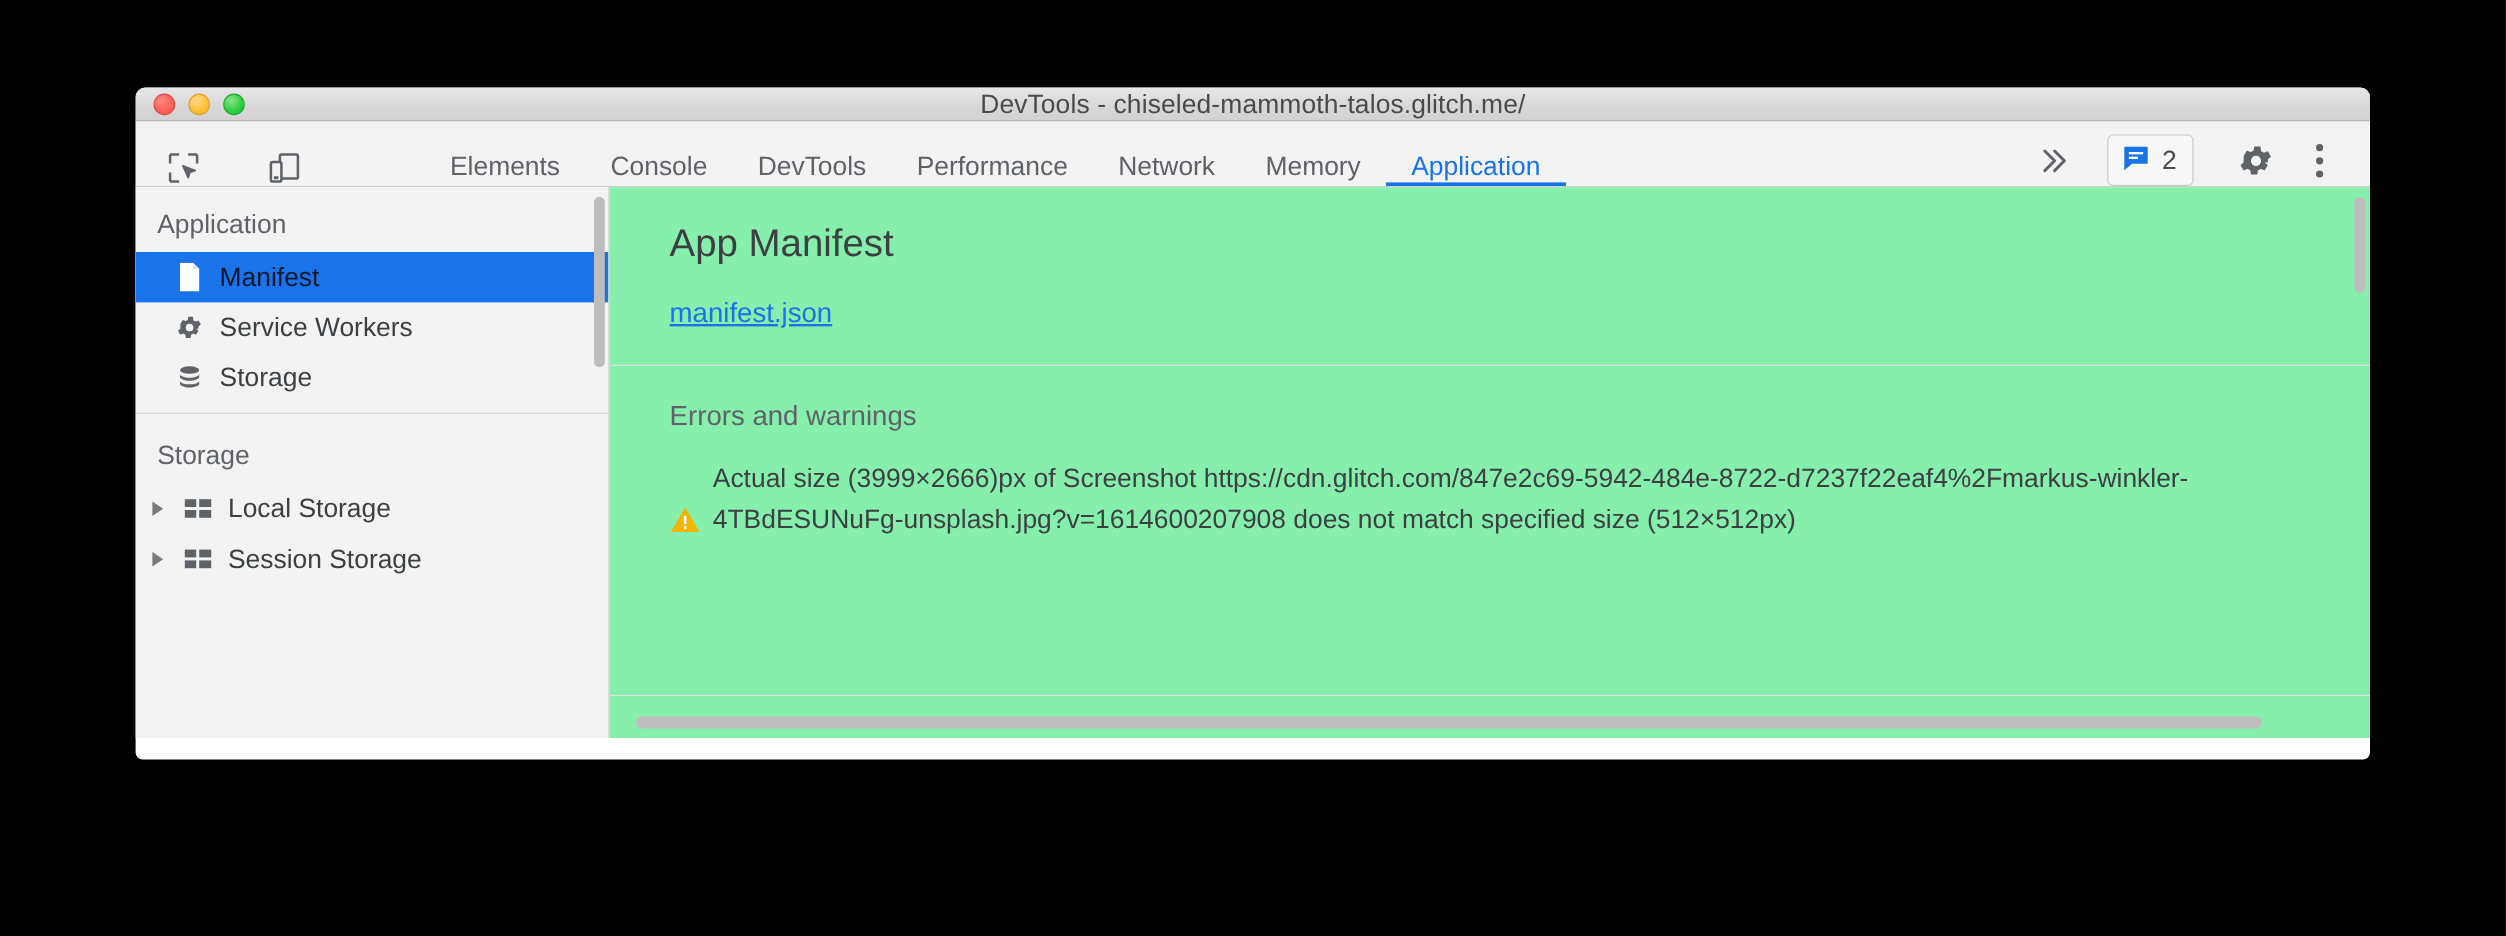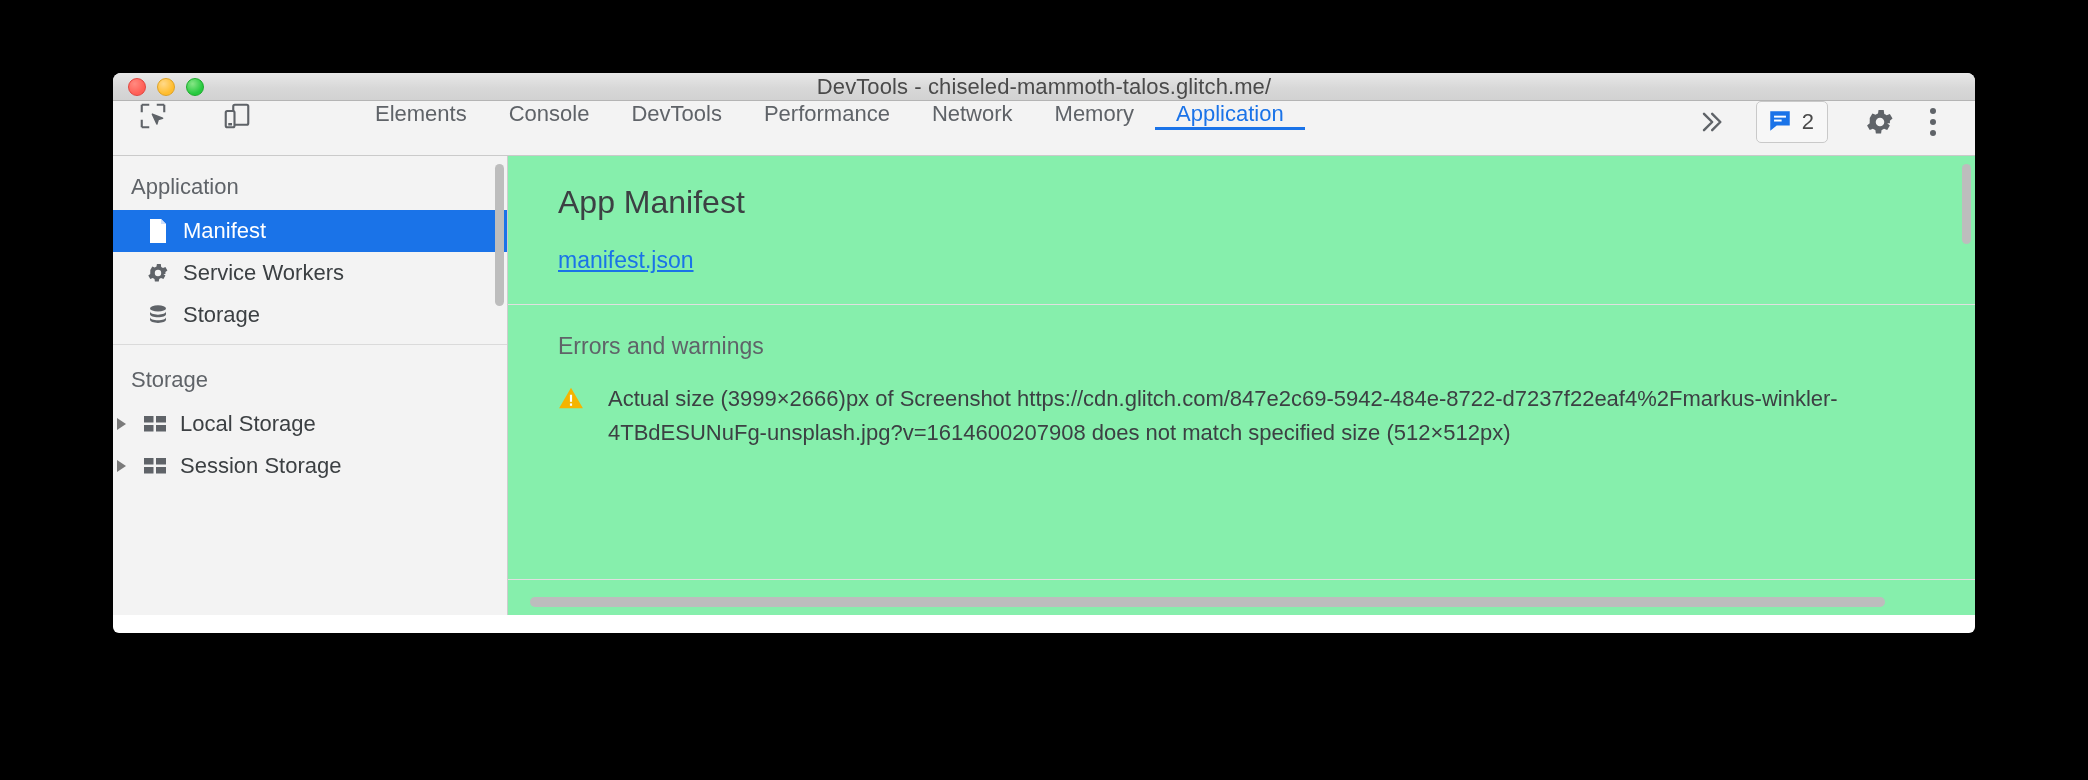--- a/index.html
+++ b/index.html
@@ -62,21 +62,21 @@
     text-align: center;
     font-size: 22px;
     color: #4a4a4a;
     letter-spacing: 0.1px;
     user-select: none;
   }
 
   
   .tabbar {
     display: flex;
-    align-items: flex-start;
+    align-items: flex-end;
     height: 55px;
     background: #f3f3f3;
     border-bottom: 1px solid #cacaca;
     padding-left: 14px;
     gap: 32px;
   }
 
   .tool-icon-btn {
     width: 52px;
     display: flex;
@@ -176,28 +176,28 @@
     align-items: center;
     height: 42px;
     padding-left: 32px;
     font-size: 22px;
     color: #3c4043;
     gap: 12px;
     user-select: none;
   }
   .side-item.selected {
     background: #1a73e8;
-    color: #ffffff;
+    color: #0f172a;
   }
   .side-item .s-ico {
     width: 26px; height: 26px;
     display: flex; align-items: center; justify-content: center;
     flex: 0 0 26px;
   }
-  .side-item.tree { padding-left: 4px; }
+  .side-item.tree { padding-left: 14px; }
   .twisty {
     width: 0; height: 0;
     border-left: 9px solid #7a7a7a;
     border-top: 6.5px solid transparent;
     border-bottom: 6.5px solid transparent;
     margin-right: 4px;
     flex: 0 0 9px;
   }
   .side-spacer { height: 14px; }
 
@@ -240,22 +240,22 @@
   }
   .section { padding: 28px 46px 0 50px; }
   .section-h {
     font-size: 23px;
     font-weight: normal;
     color: #5f6368;
     margin-bottom: 22px;
   }
   .warn-row {
     display: flex;
-    gap: 24px;
-    align-items: flex-start;
+    gap: 10px;
+    align-items: flex-end;
   }
   .warn-ico { flex: 0 0 26px; margin-top: 4px; }
   .warn-text {
     font-size: 22px;
     line-height: 34px;
     color: #3c4043;
     max-width: 1335px;
     word-break: break-word;
   }
 

